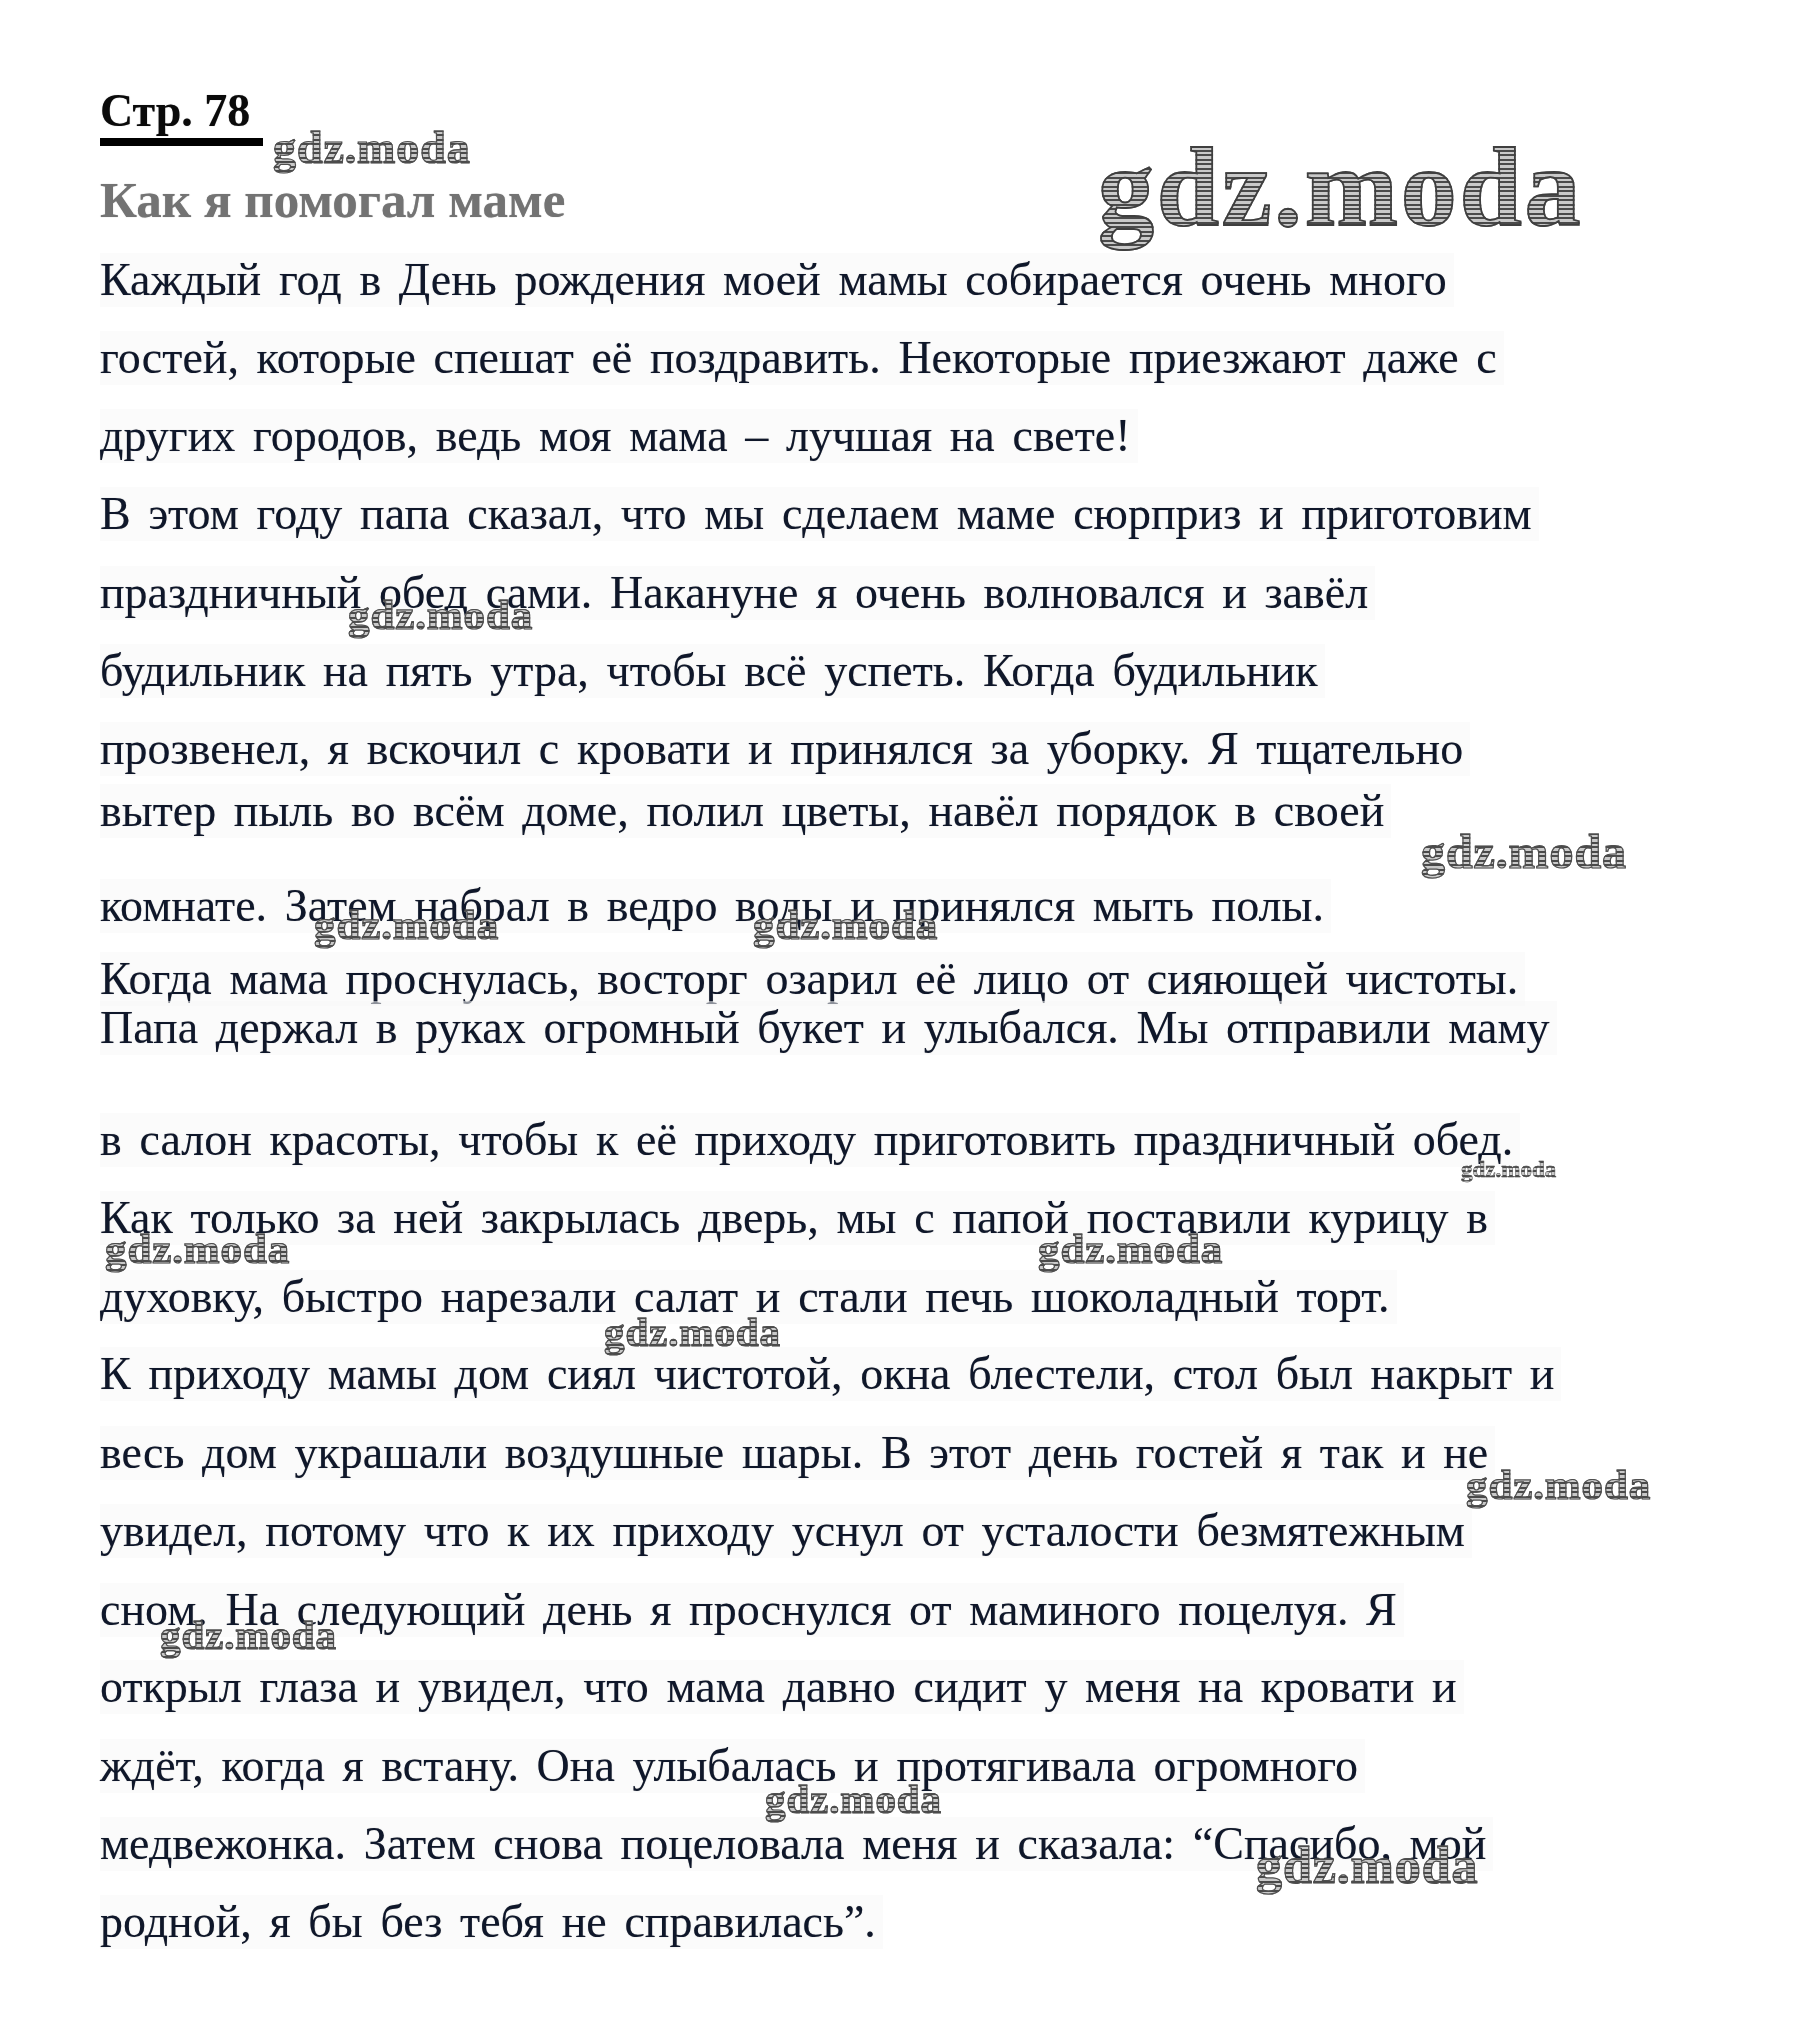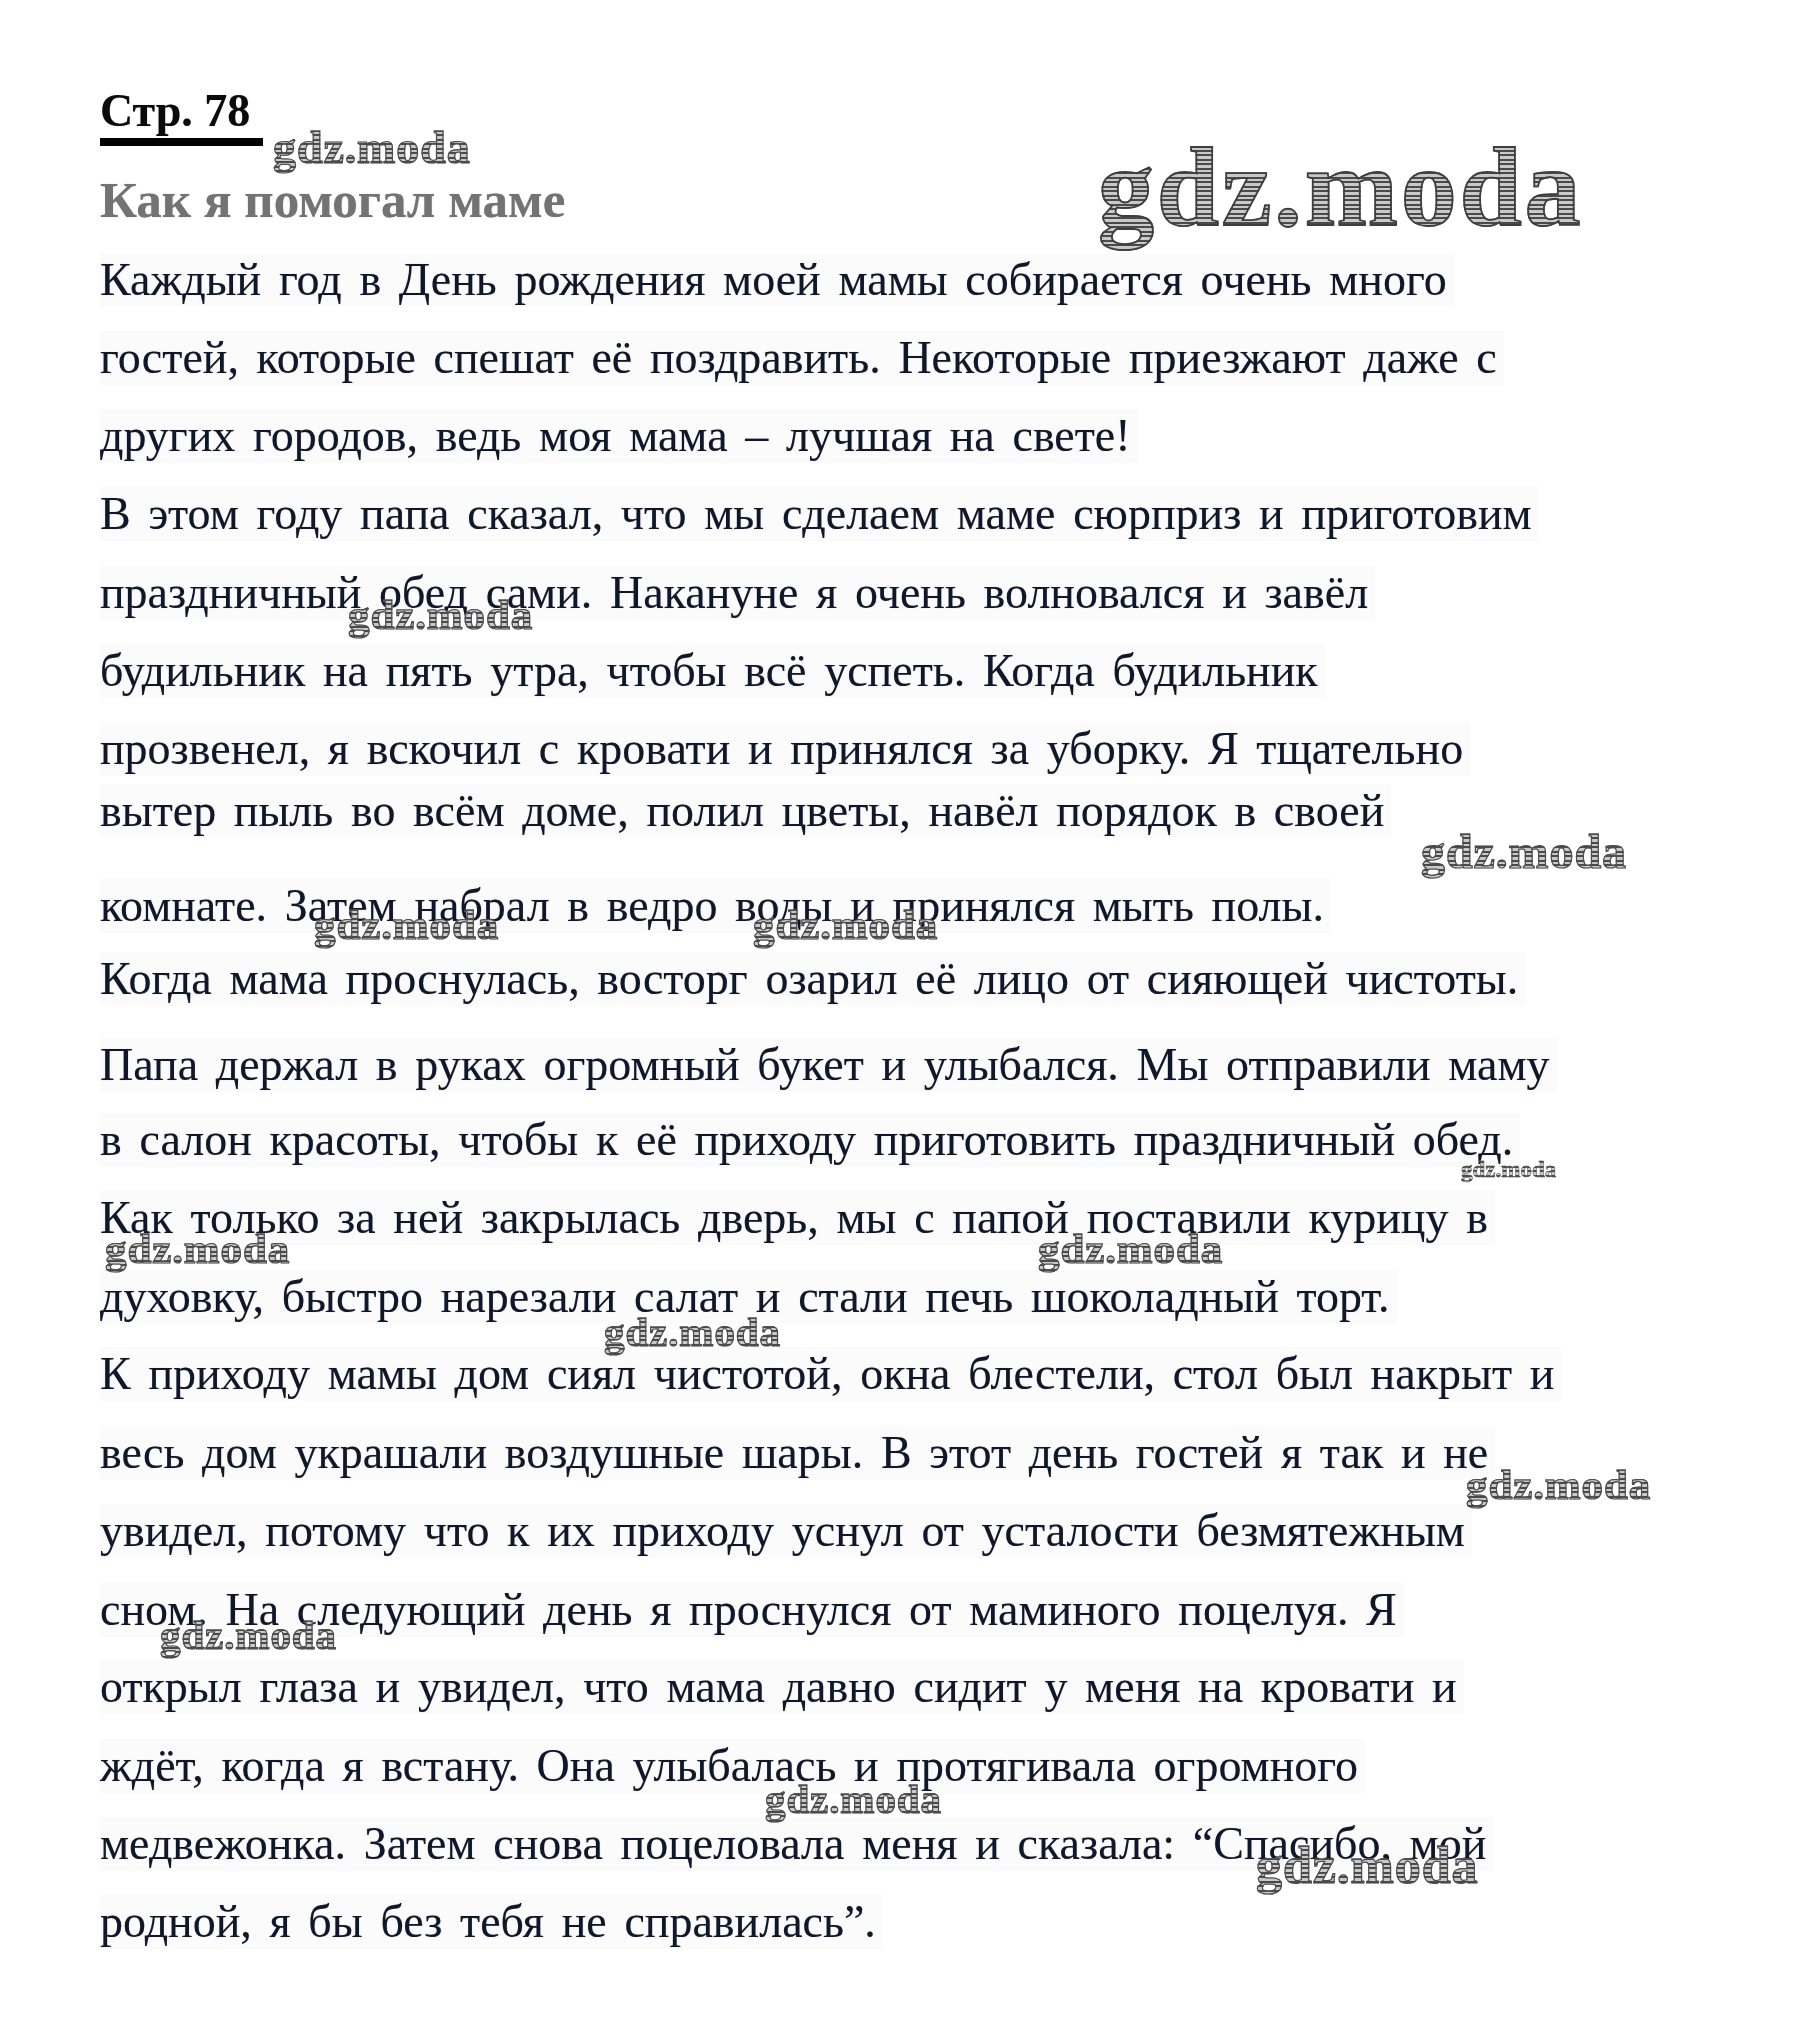--- a/index.html
+++ b/index.html
@@ -89,21 +89,21 @@
   <div class="line" style="top:253px;">Каждый год в День рождения моей мамы собирается очень много</div>
   <div class="line" style="top:331px;">гостей, которые спешат её поздравить. Некоторые приезжают даже с</div>
   <div class="line" style="top:409px;">других городов, ведь моя мама – лучшая на свете!</div>
   <div class="line" style="top:487px;">В этом году папа сказал, что мы сделаем маме сюрприз и приготовим</div>
   <div class="line" style="top:566px;">праздничный обед сами. Накануне я очень волновался и завёл</div>
   <div class="line" style="top:644px;">будильник на пять утра, чтобы всё успеть. Когда будильник</div>
   <div class="line" style="top:722px;">прозвенел, я вскочил с кровати и принялся за уборку. Я тщательно</div>
   <div class="line" style="top:784px;">вытер пыль во всём доме, полил цветы, навёл порядок в своей</div>
   <div class="line" style="top:879px;">комнате. Затем набрал в ведро воды и принялся мыть полы.</div>
   <div class="line" style="top:952px;">Когда мама проснулась, восторг озарил её лицо от сияющей чистоты.</div>
-  <div class="line" style="top:1038px;">Папа держал в руках огромный букет и улыбался. Мы отправили маму</div>
+  <div class="line" style="top:1001px;">Папа держал в руках огромный букет и улыбался. Мы отправили маму</div>
   <div class="line" style="top:1113px;">в салон красоты, чтобы к её приходу приготовить праздничный обед.</div>
   <div class="line" style="top:1270px;">духовку, быстро нарезали салат и стали печь шоколадный торт.</div>
   <div class="line" style="top:1191px;">Как только за ней закрылась дверь, мы с папой поставили курицу в</div>
   <div class="line" style="top:1347px;">К приходу мамы дом сиял чистотой, окна блестели, стол был накрыт и</div>
   <div class="line" style="top:1426px;">весь дом украшали воздушные шары. В этот день гостей я так и не</div>
   <div class="line" style="top:1504px;">увидел, потому что к их приходу уснул от усталости безмятежным</div>
   <div class="line" style="top:1583px;">сном. На следующий день я проснулся от маминого поцелуя. Я</div>
   <div class="line" style="top:1660px;">открыл глаза и увидел, что мама давно сидит у меня на кровати и</div>
   <div class="line" style="top:1739px;">ждёт, когда я встану. Она улыбалась и протягивала огромного</div>
   <div class="line" style="top:1817px;">медвежонка. Затем снова поцеловала меня и сказала: “Спасибо, мой</div>

